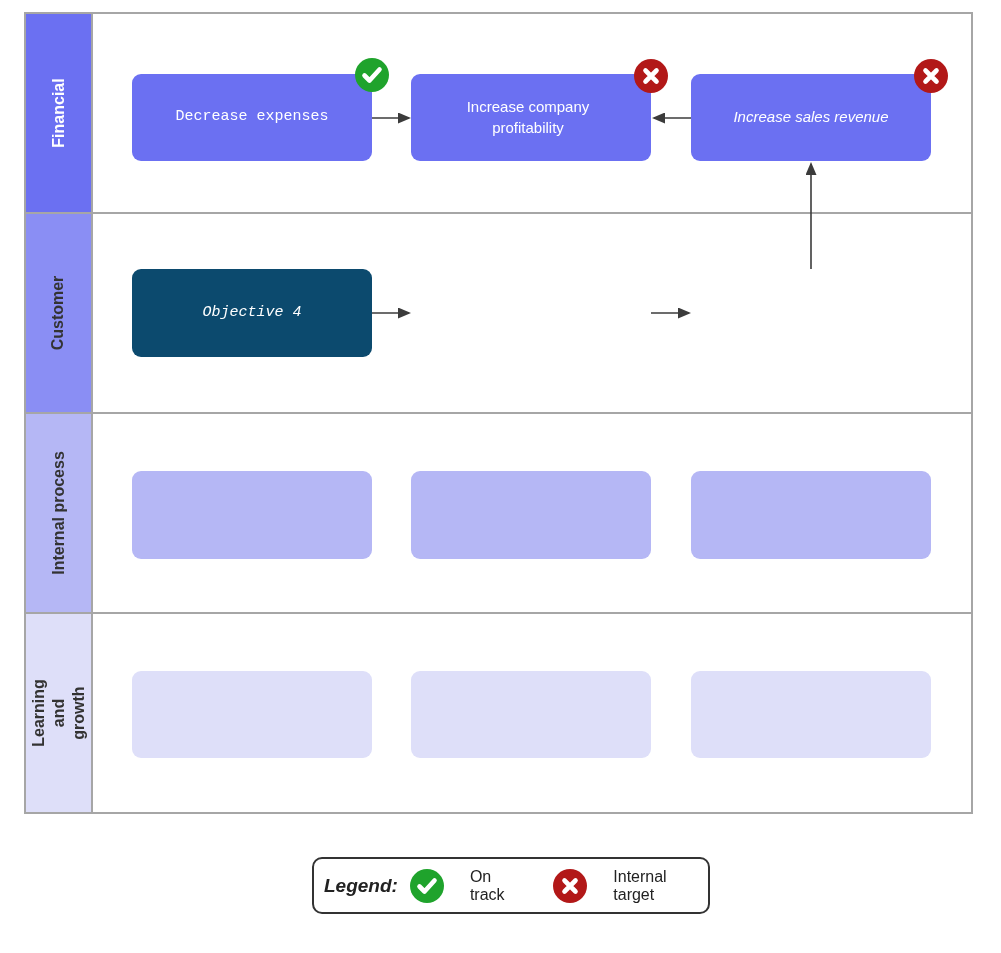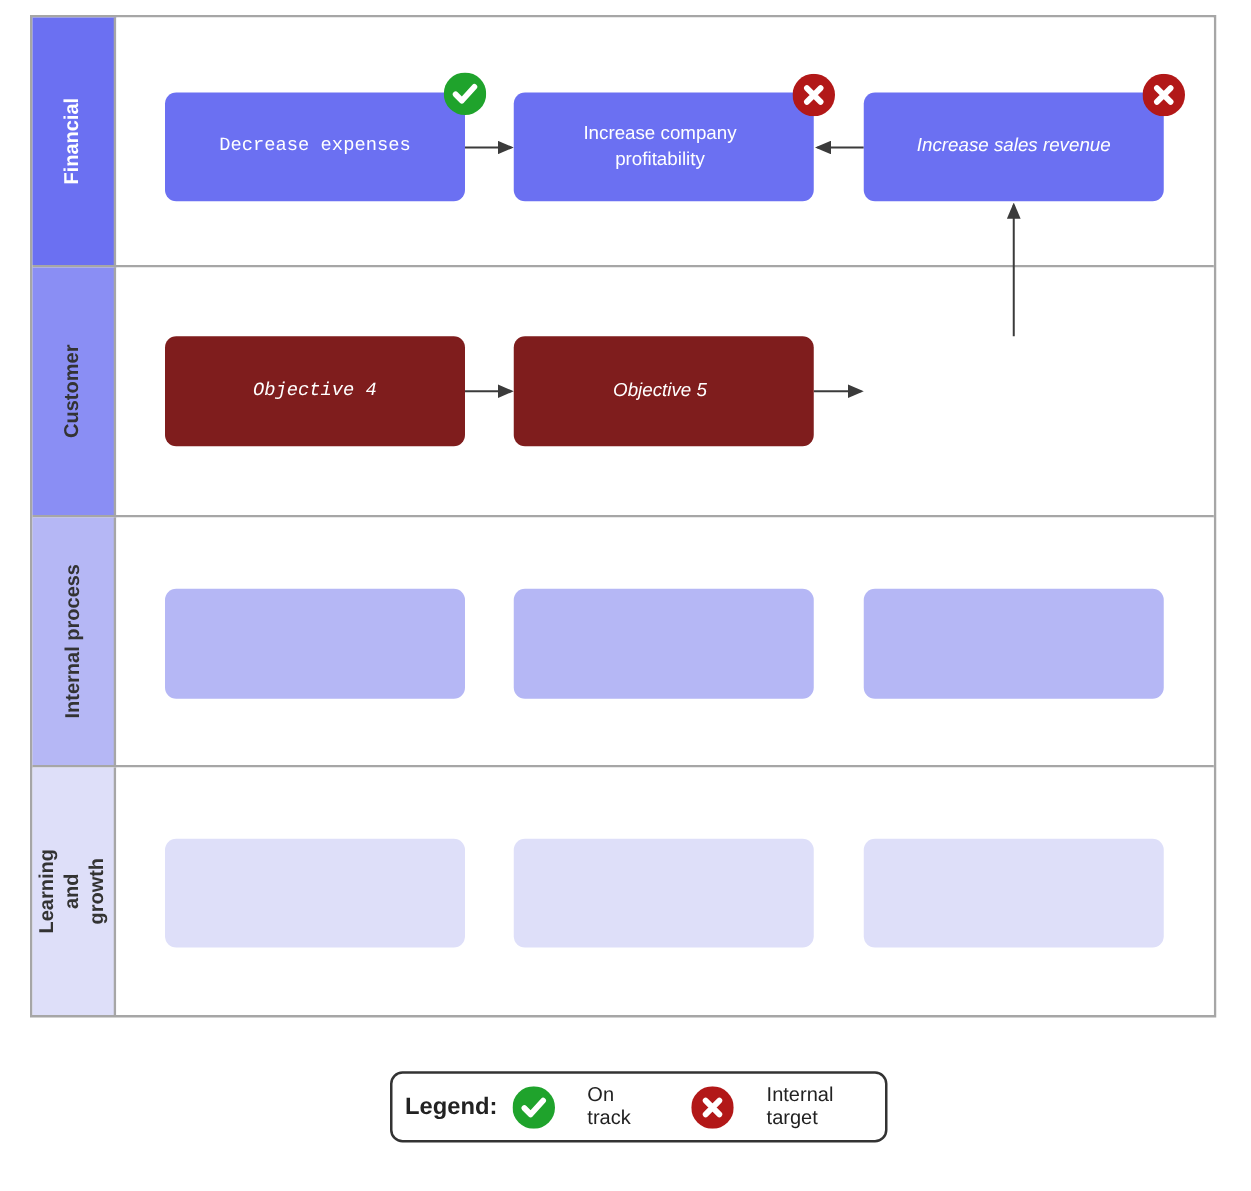--- a/index.html
+++ b/index.html
@@ -32,41 +32,41 @@
   .lane-body{flex:1;background:#ffffff;}
 
   
   .overlay{position:absolute;left:0;top:0;width:945px;height:798px;pointer-events:none;}
   .node{
     position:absolute;width:240px;border-radius:9px;box-sizing:border-box;
     display:flex;align-items:center;justify-content:center;text-align:center;
     font-size:15px;line-height:1.35;padding:0 34px;pointer-events:auto;
   }
   .fill1{background:#6b70f2;color:#ffffff;}
-  .fill2{background:#7f1d1d;color:#ffffff;font-style:italic;}
+  .fill2{background:#0c4a6e;color:#ffffff;font-style:italic;}
   .fill3{background:#b5b7f5;}
   .fill4{background:#dedff9;}
   .col1{left:106px;font-family:Liberation Mono, monospace;} .col2{left:385px;padding-left:28px;} .col3{left:665px;font-style:italic;}
   .rowA{top:60px;height:87px;}
   .rowB{top:255px;height:88px;}
   .rowC{top:457px;height:88px;}
   .rowD{top:657px;height:87px;}
 
   .arrows{position:absolute;left:0;top:0;}
 
   .badge{position:absolute;width:34px;height:34px;pointer-events:auto;}
   .badge svg{display:block;}
 
   
   .legend{
     position:absolute;left:312px;top:857px;width:398px;height:57px;
     border:2px solid #333333;border-radius:10px;background:#ffffff;
     box-sizing:border-box;display:flex;align-items:center;padding-left:10px;
   }
-  .legend-title{font-weight:bold;font-size:19px;color:#222222;margin-right:12px;}
+  .legend-title{font-weight:bold;font-size:19px;color:#222222;margin-right:12px;font-style:italic;}
   .legend-item{display:flex;align-items:center;gap:26px;font-size:16px;color:#222222;}
   .legend-item + .legend-item{margin-left:26px;}
   .badge-inline{width:34px;height:34px;display:inline-block;}
   .badge-inline svg{display:block;}
 </style>
 </head>
 <body>
 
 <div class="diagram">
 
@@ -119,23 +119,20 @@
     <div class="node col2 rowA fill1">
       <span>Increase company profitability</span>
     </div>
     <div class="node col3 rowA fill1">
       <span>Increase sales revenue</span>
     </div>
 
     <div class="node col1 rowB fill2">
       <span>Objective 4</span>
     </div>
-    <div class="node col2 rowB fill2">
-      <span>Objective 5</span>
-    </div>
 
     <div class="node col1 rowC fill3"></div>
     <div class="node col2 rowC fill3"></div>
     <div class="node col3 rowC fill3"></div>
 
     <div class="node col1 rowD fill4"></div>
     <div class="node col2 rowD fill4"></div>
     <div class="node col3 rowD fill4"></div>
 
     <div class="badge" style="left:329px;top:44px;">

